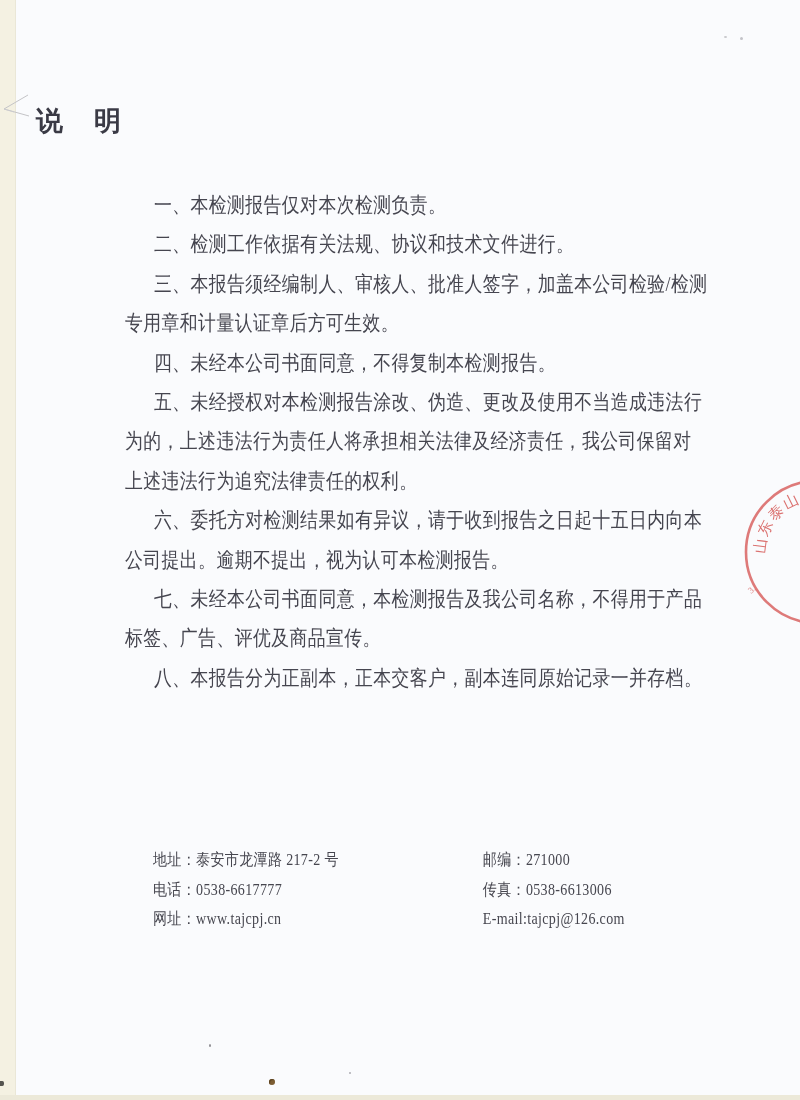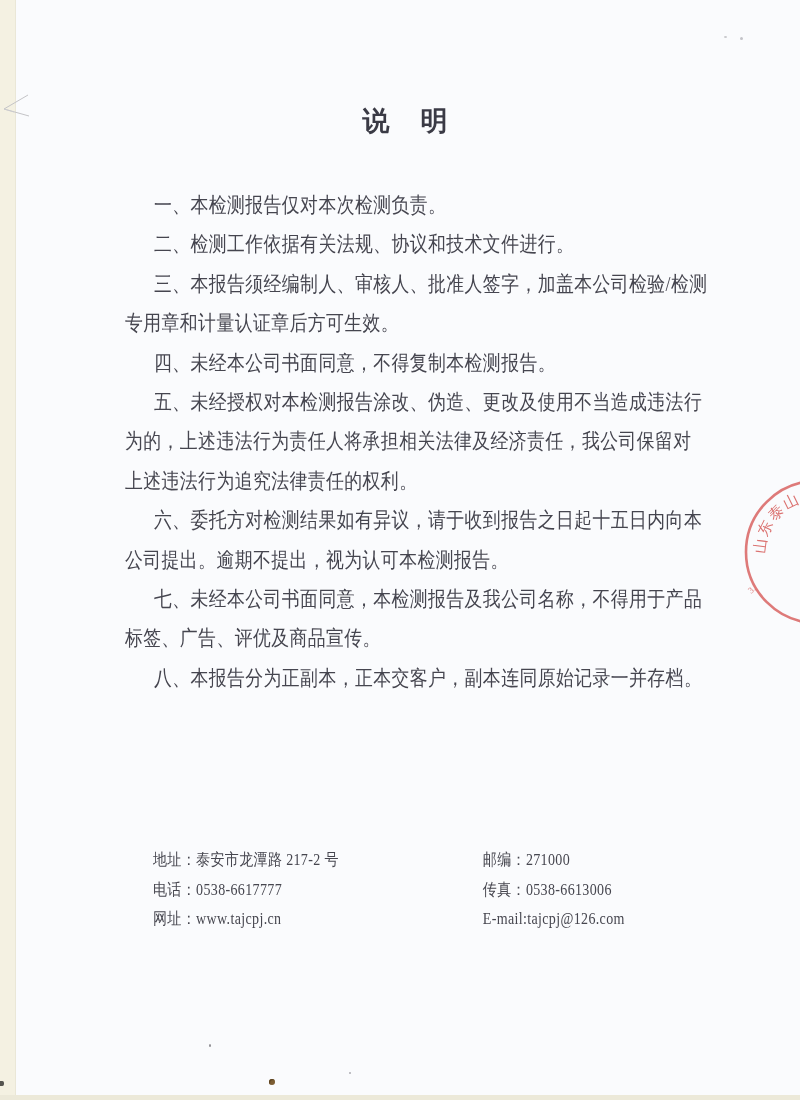--- a/index.html
+++ b/index.html
@@ -9,22 +9,22 @@
     font-family:"Liberation Serif","DejaVu Serif",serif;
   }
   
   .edge-left{position:absolute;left:0;top:0;bottom:0;width:15px;
     background:#f4f1e2;border-right:1px solid #eae7d7;}
   .edge-bottom{position:absolute;left:0;bottom:0;width:800px;height:5px;
     background:#ece9d9;}
   .fold-mark{position:absolute;left:0;top:88px;}
   
   .doc-title{
-    position:absolute;top:103px;left:0;width:800px;padding-left:12px;
-    box-sizing:border-box;text-align:center;
+    position:absolute;top:103px;left:0;width:800px;padding-left:36px;
+    box-sizing:border-box;text-align:left;
     font-size:27px;font-weight:bold;color:#3a3a45;letter-spacing:2px;
     white-space:pre;
   }
   
   .body-text{
     position:absolute;left:125px;top:186px;width:794px;
     transform:scaleX(0.85);transform-origin:0 0;
     font-size:21px;line-height:39.4px;color:#45454f;
     letter-spacing:0.5px;
   }

